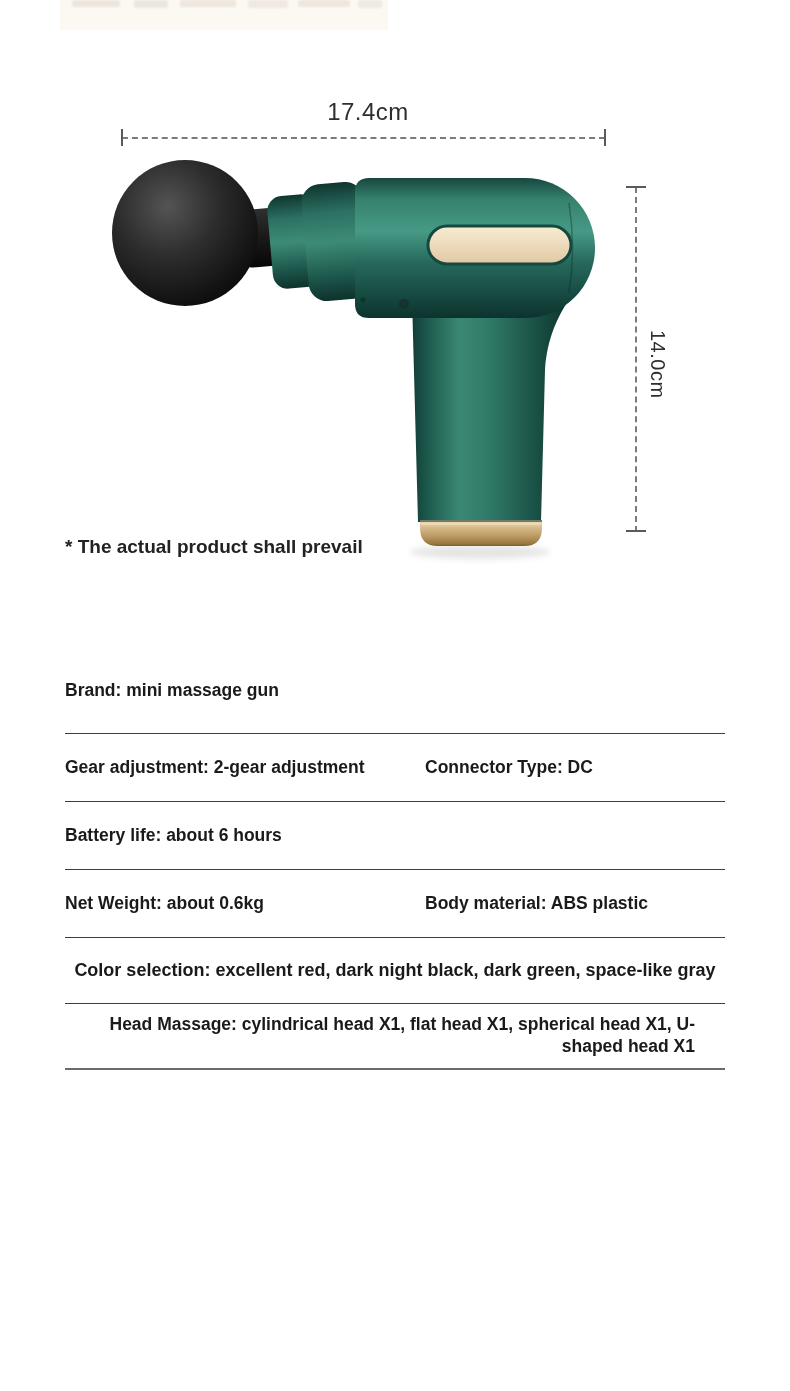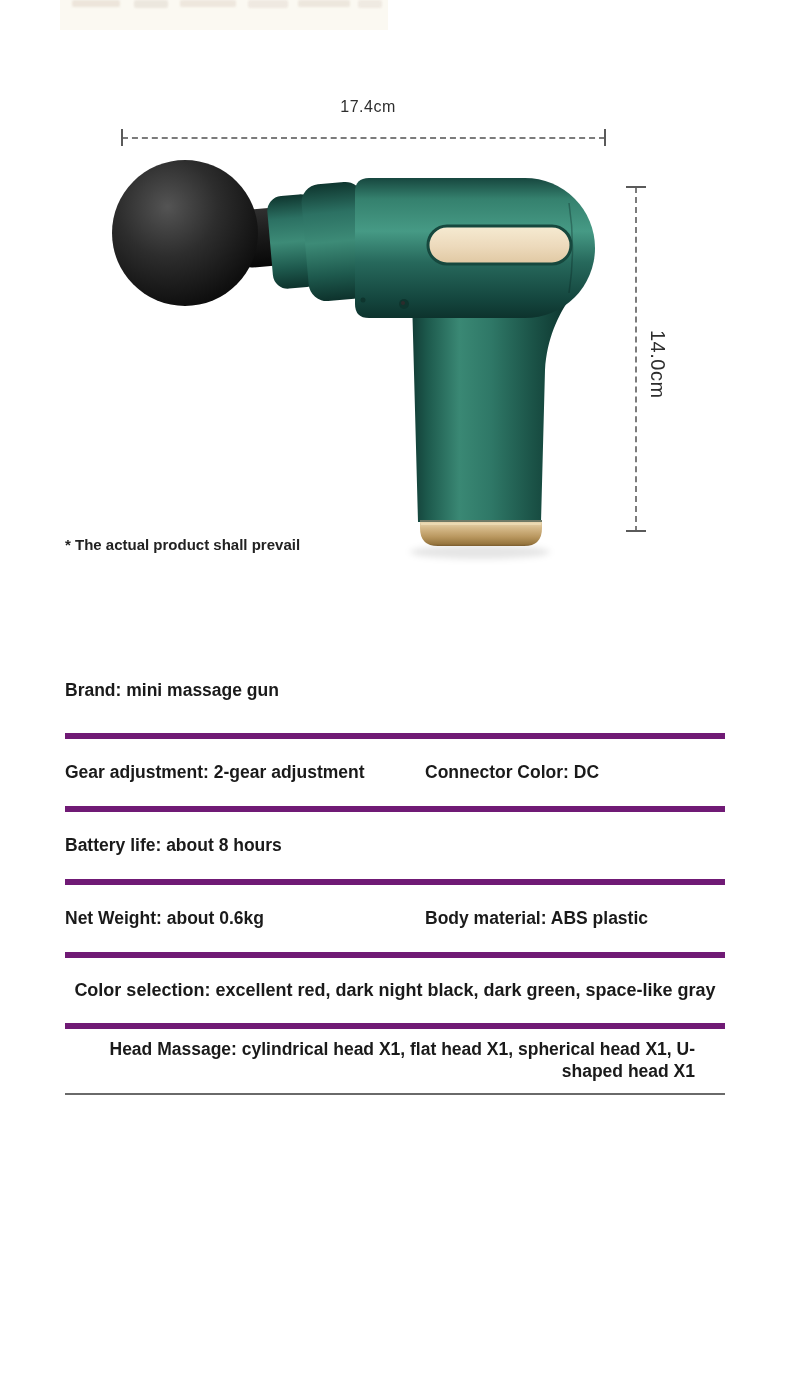--- a/index.html
+++ b/index.html
@@ -6,43 +6,43 @@
   .canvas{
     position:relative;width:790px;height:1391px;background:#ffffff;
     overflow:hidden;font-family:"Liberation Sans",sans-serif;color:#1d1d1d;
   }
   
   .top-band{position:absolute;left:60px;top:0;width:328px;height:30px;background:#fbf9f2;}
   .smudge{position:absolute;top:0;filter:blur(1.2px);border-radius:2px;}
   
   .dim-label-h{
     position:absolute;left:298px;top:98px;width:140px;text-align:center;
-    font-size:16px;color:#2e2e2e;letter-spacing:0.5px;
+    font-size:24px;color:#2e2e2e;letter-spacing:0.5px;
   }
   .dim-line-h{position:absolute;left:122px;top:137px;width:483px;border-top:2px dashed #7b7b7b;}
   .tick-v{position:absolute;width:2px;height:17px;background:#5a5a5a;top:129px;}
   .tick-v.left{left:121px;}
   .tick-v.right{left:604px;}
   .dim-line-v{position:absolute;left:635px;top:187px;height:345px;border-left:2px dashed #7b7b7b;}
   .tick-h{position:absolute;width:20px;height:2px;background:#5a5a5a;left:626px;}
   .tick-h.top{top:186px;}
   .tick-h.bottom{top:530px;}
   .dim-label-v{
     position:absolute;left:646px;top:330px;writing-mode:vertical-rl;
     font-size:20px;color:#2e2e2e;letter-spacing:0.5px;
   }
   
   .gun{position:absolute;left:90px;top:148px;width:570px;height:420px;}
   
   .disclaimer{
-    position:absolute;left:65px;top:536px;font-size:15px;font-weight:bold;color:#222;
+    position:absolute;left:65px;top:536px;font-size:19px;font-weight:bold;color:#222;
   }
   
   .specs{position:absolute;left:65px;top:648px;width:660px;}
-  .spec-row{display:flex;align-items:center;height:67px;border-bottom:6px solid #701a75;
+  .spec-row{display:flex;align-items:center;height:67px;border-bottom:1px solid #701a75;
     font-size:17.5px;font-weight:bold;color:#1a1a1a;}
   .spec-row.first{height:85px;}
   .spec-row .cell-left{width:360px;}
   .spec-row .cell-right{flex:1;}
   .spec-row.full{justify-content:center;text-align:right;}
   .spec-row.full .cell-full{white-space:nowrap;font-size:18px;}
   .spec-row.full.colors-row{height:65px;}
   .spec-row.full.heads-row{height:64px;border-bottom:2px solid #6a6a6a;}
   .spec-row.full.heads-row .cell-full{white-space:normal;max-width:600px;line-height:1.25;font-size:17.5px;}
 </style>
@@ -151,24 +151,24 @@
   </svg>
 
   <div class="disclaimer">* The actual product shall prevail</div>
 
   <div class="specs">
     <div class="spec-row first">
       <div class="cell-left">Brand: mini massage gun</div>
     </div>
     <div class="spec-row">
       <div class="cell-left">Gear adjustment: 2-gear adjustment</div>
-      <div class="cell-right">Connector Color: DC</div>
+      <div class="cell-right">Connector Type: DC</div>
     </div>
     <div class="spec-row">
-      <div class="cell-left">Battery life: about 8 hours</div>
+      <div class="cell-left">Battery life: about 6 hours</div>
     </div>
     <div class="spec-row">
       <div class="cell-left">Net Weight: about 0.6kg</div>
       <div class="cell-right">Body material: ABS plastic</div>
     </div>
     <div class="spec-row full colors-row">
       <div class="cell-full">Color selection: excellent red, dark night black, dark green, space-like gray</div>
     </div>
     <div class="spec-row full heads-row">
       <div class="cell-full">Head Massage: cylindrical head X1, flat head X1, spherical head X1, U-shaped head X1</div>

